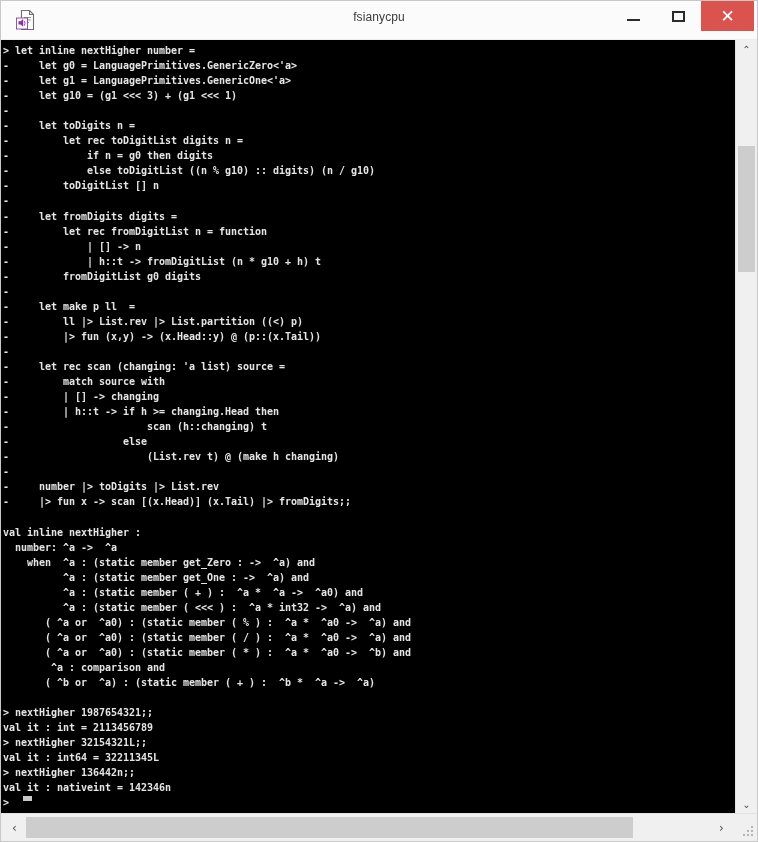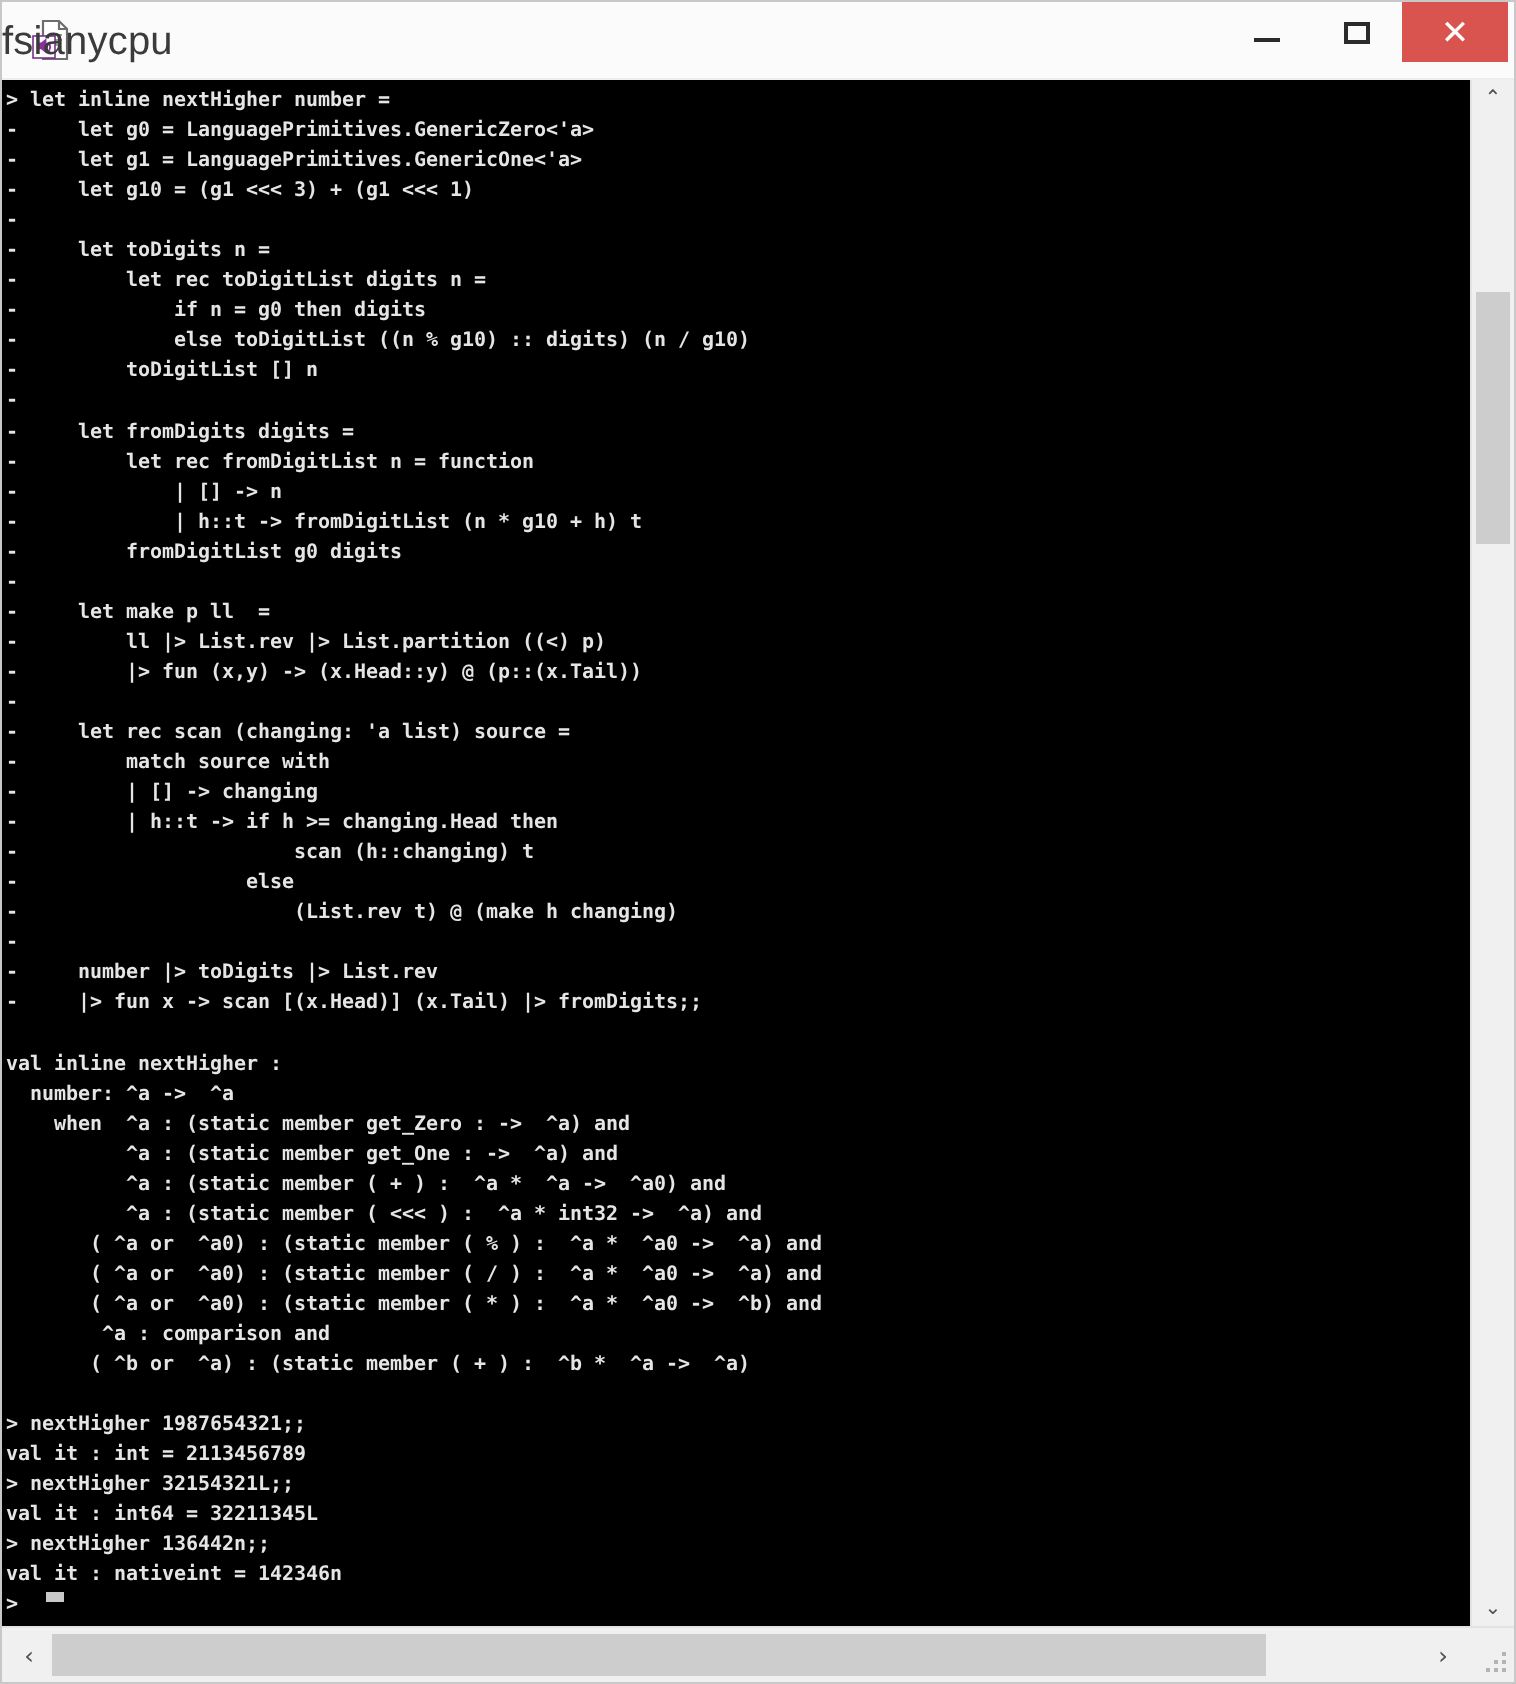--- a/index.html
+++ b/index.html
@@ -43,22 +43,22 @@
     left: 13px;
     top: 7px;
     width: 24px;
     height: 24px;
   }
   #win-title {
     position: absolute;
     left: 0;
     right: 0;
     top: 9px;
-    text-align: left;
-    font-size: 20px;
+    text-align: center;
+    font-size: 12px;
     color: #3b3b3b;
     letter-spacing: 0.1px;
     font-family: "Liberation Sans", sans-serif;
     pointer-events: none;
   }
   .wbtn {
     position: absolute;
     top: 0;
     height: 30px;
     width: 46px;

